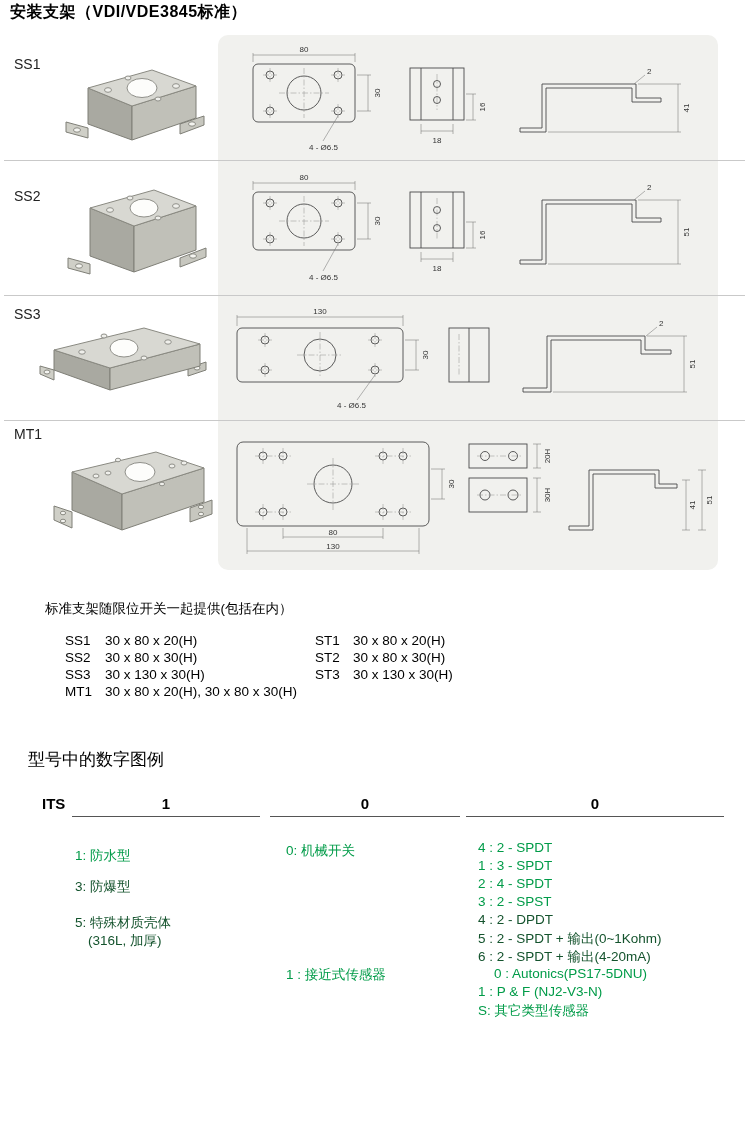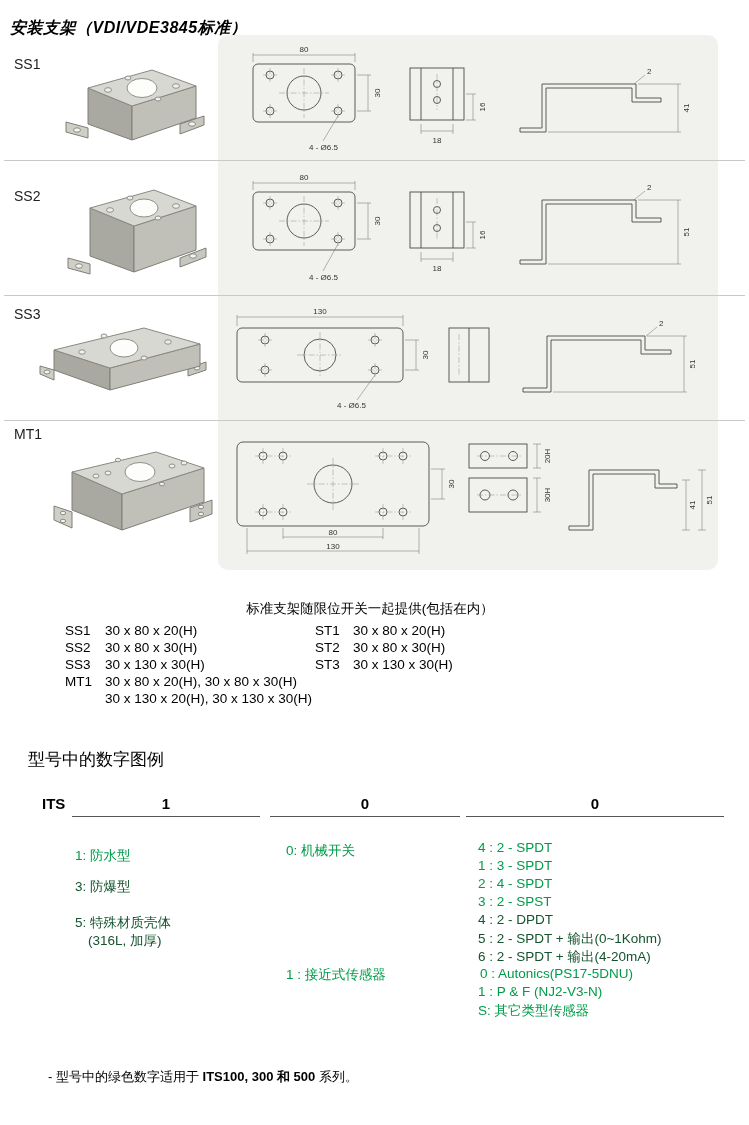--- a/index.html
+++ b/index.html
@@ -1,34 +1,34 @@
 <!DOCTYPE html>
 <html><head>
 <meta charset="utf-8">
 <style>
   * { margin:0; padding:0; box-sizing:border-box; }
   html,body { background:#ffffff; }
   body { font-family:"Liberation Sans","DejaVu Sans",sans-serif; color:#111; }
   .page { position:relative; width:749px; height:1125px; background:#fff; overflow:hidden; }
 
-  .title { position:absolute; left:10px; top:18px; font-size:16px; font-weight:bold; letter-spacing:.5px; color:#000;font-style:italic; }
+  .title { position:absolute; left:10px; top:2px; font-size:16px; font-weight:bold; letter-spacing:.5px; color:#000; }
 
   .panel { position:absolute; left:218px; top:35px; width:500px; height:535px; background:#f1f1ee; border-radius:10px; }
   .sep { position:absolute; left:4px; width:741px; height:0; border-top:1px solid #c9c9c9; }
 
   .row-label { position:absolute; left:14px; font-size:14px; color:#222; }
   .photo, .tdraw { position:absolute; }
 
   .td text { font-size:8px; fill:#333; stroke:none; font-family:"Liberation Sans",sans-serif; }
   .td .ln { fill:none; stroke:#4a4a4a; stroke-width:.9; }
   .td .cl { fill:none; stroke:#999; stroke-width:.55; stroke-dasharray:6 2 1.5 2; }
   .td .dim { fill:none; stroke:#777; stroke-width:.55; }
 
   .sizes { position:absolute; left:45px; top:600px; width:650px; font-size:13.5px; color:#000; }
-  .sz-head { margin-bottom:5px; line-height:17px;text-align:center; }
+  .sz-head { margin-bottom:15px; line-height:17px; }
   .sz-head2 { margin-top:7px; margin-bottom:5px; line-height:17px; }
   .sz-row { display:flex; line-height:17px; }
   .sz-id { width:40px; margin-left:20px; }
   .sz-val { width:210px; }
   .sz-id2 { width:38px; }
   .sz-cont { margin-left:60px; }
 
   .legend-title { position:absolute; left:28px; top:748px; font-size:17px; color:#000; font-family:"Liberation Serif","DejaVu Serif",serif; }
   .legend-head span { position:absolute; top:795px; font-size:15px; font-weight:bold; color:#000; }
   .lh-its { left:42px; }
@@ -303,23 +303,20 @@
     <div class="sz-row">
       <span class="sz-id">SS3</span>
         <span class="sz-val">30 x 130 x 30(H)</span>
         <span class="sz-id2">ST3</span>
         <span>30 x 130 x 30(H)</span>
     </div>
     <div class="sz-row">
       <span class="sz-id">MT1</span>
         <span>30 x 80 x 20(H), 30 x 80 x 30(H)</span>
     </div>
-    <div class="sz-row sz-cont">
-      <span>30 x 130 x 20(H), 30 x 130 x 30(H)</span>
-    </div>
   </div>
 
   <div class="legend-title">型号中的数字图例</div>
 
   <div class="legend-head">
     <span class="lh-its">ITS</span>
     <span class="lh-seg lh-seg1">1</span>
     <span class="lh-seg lh-seg2">0</span>
     <span class="lh-seg lh-seg3">0</span>
   </div>
@@ -334,22 +331,21 @@
     <div class="lg-item" style="left:286px;top:6px" data-color="green">0: 机械开关</div>
     <div class="lg-item" style="left:286px;top:130px" data-color="green">1 : 接近式传感器</div>
 
     <div class="lg-item" style="left:478px;top:4px" data-color="green">4 : 2 - SPDT</div>
     <div class="lg-item" style="left:478px;top:22px" data-color="green">1 : 3 - SPDT</div>
     <div class="lg-item" style="left:478px;top:40px" data-color="green">2 : 4 - SPDT</div>
     <div class="lg-item" style="left:478px;top:58px" data-color="green">3 : 2 - SPST</div>
     <div class="lg-item" style="left:478px;top:76px" data-color="red">4 : 2 - DPDT</div>
     <div class="lg-item" style="left:478px;top:94px" data-color="red">5 : 2 - SPDT + 输出(0~1Kohm)</div>
     <div class="lg-item" style="left:478px;top:112px" data-color="red">6 : 2 - SPDT + 输出(4-20mA)</div>
-    <div class="lg-item" style="left:480px;top:130px" data-color="green">0 : Autonics(PS17-5DNU)</div>
+    <div class="lg-item" style="left:494px;top:130px" data-color="green">0 : Autonics(PS17-5DNU)</div>
     <div class="lg-item" style="left:478px;top:148px" data-color="green">1 : P &amp; F (NJ2-V3-N)</div>
     <div class="lg-item" style="left:478px;top:166px" data-color="green">S: 其它类型传感器</div>
   </div>
 
   <div class="notes">
-    <div><span>- 型号中的绿色数字适用于 </span><span class="note-bold">ITS100, 300 和 500</span><span> 系列。</span></div>
   </div>
 
 </div>
 
 </body></html>

